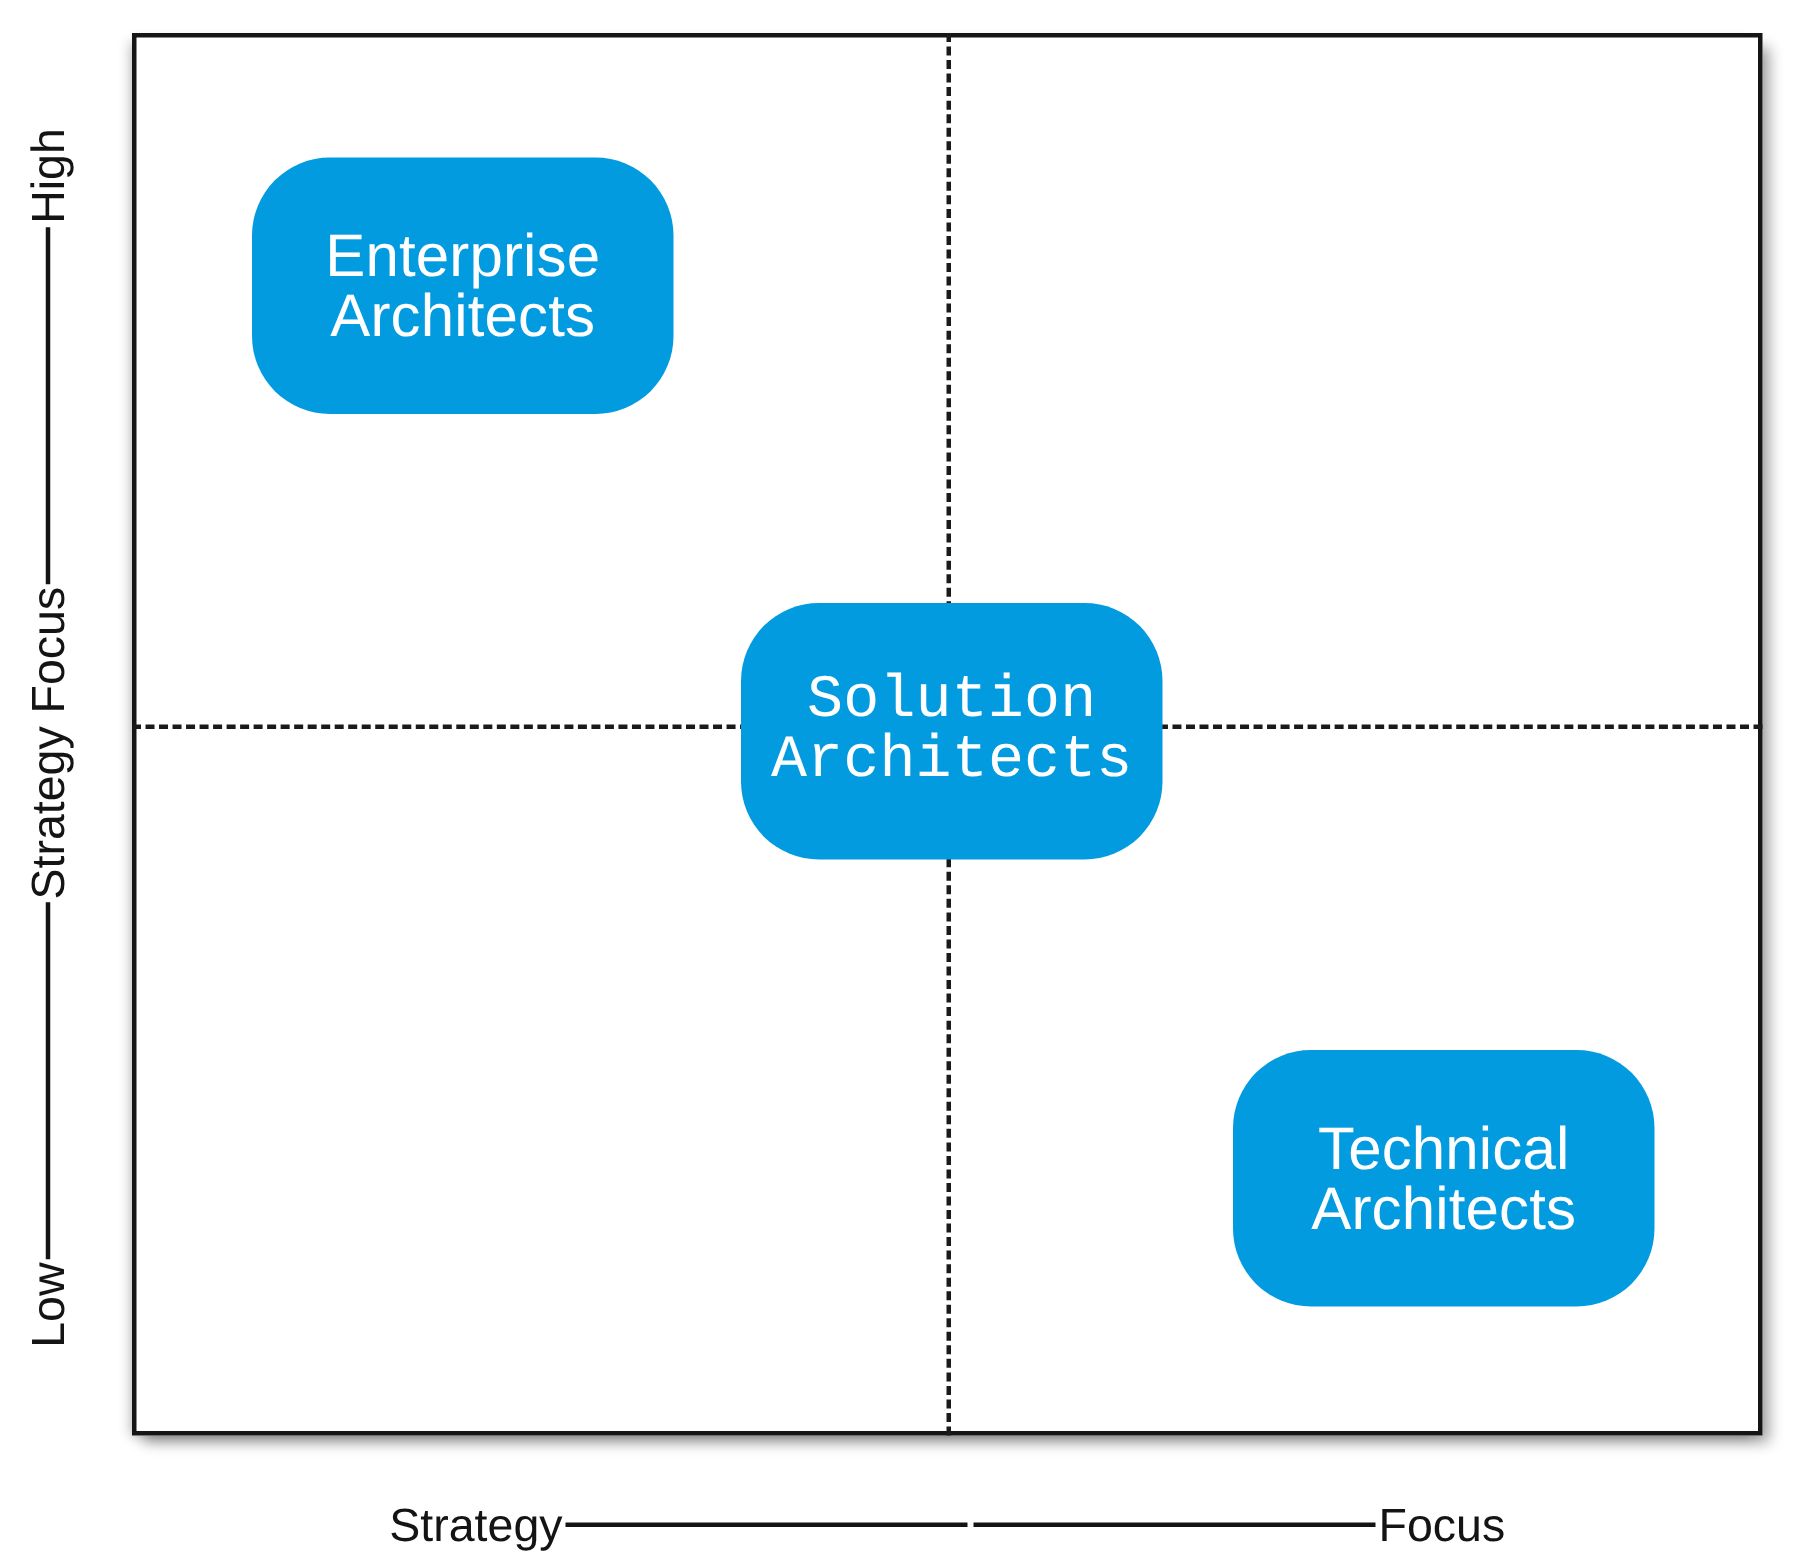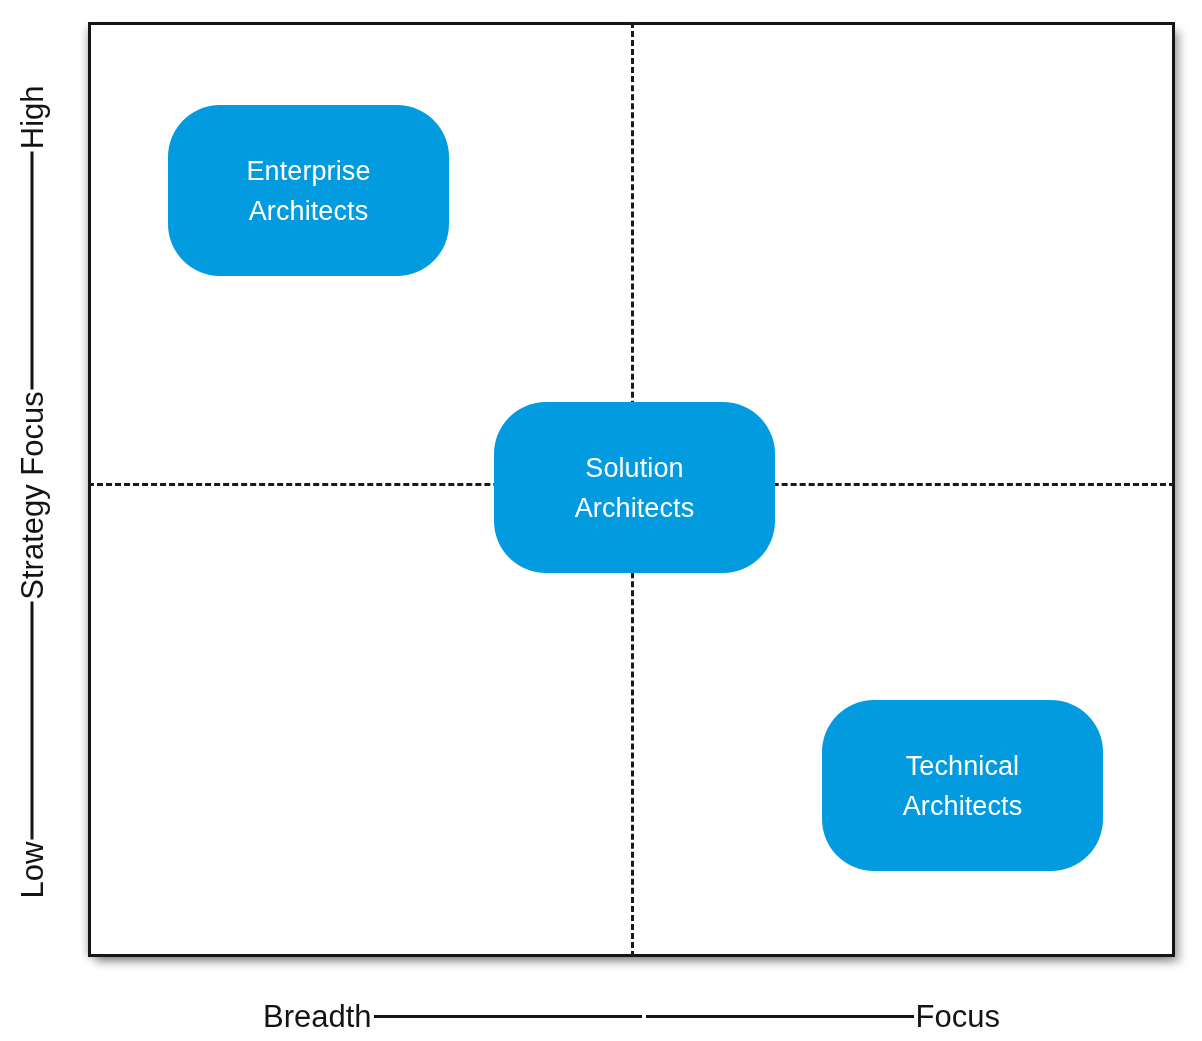--- a/index.html
+++ b/index.html
@@ -63,32 +63,32 @@
   
   .role-box {
     position: absolute;
     background: #039be0;
     border-radius: 52px;
     color: #ffffff;
     display: flex;
     align-items: center;
     justify-content: center;
     text-align: center;
-    font-size: 27px;
+    font-size: 40px;
     line-height: 40px;
     letter-spacing: 0.1px;
     box-sizing: border-box;
   }
   .role-box .role-label {
     display: block;
     white-space: pre-line;
   }
 
   #role-enterprise { left: 168px; top: 105px;  width: 281px; height: 171px; }
-  #role-solution   { left: 494px; top: 402px;  width: 281px; height: 171px; }
+  #role-solution   { left: 494px; top: 402px;  width: 281px; height: 171px; font-family: Liberation Mono, monospace; }
   #role-technical  { left: 822px; top: 700px;  width: 281px; height: 171px; }
 
   
   .y-axis {
     position: absolute;
     left: -436px;
     top: 466px;
     width: 935px;
     height: 52px;
     transform: rotate(-90deg);
@@ -155,19 +155,19 @@
 
   <div class="y-axis">
     <span class="axis-end">Low</span>
     <span class="axis-rule"></span>
     <span class="axis-mid">Strategy Focus</span>
     <span class="axis-rule"></span>
     <span class="axis-end">High</span>
   </div>
 
   <div class="x-axis">
-    <span class="axis-end">Breadth</span>
+    <span class="axis-end">Strategy</span>
     <span class="axis-rule"></span>
     <span class="axis-rule"></span>
     <span class="axis-end">Focus</span>
   </div>
 
 </div>
 
 </body></html>

